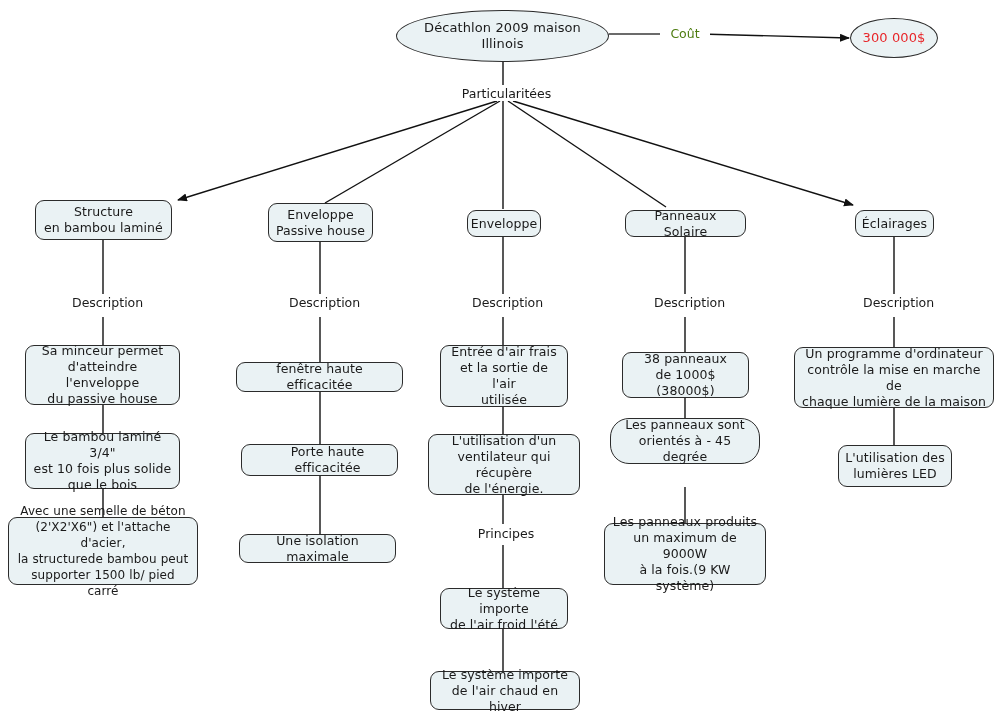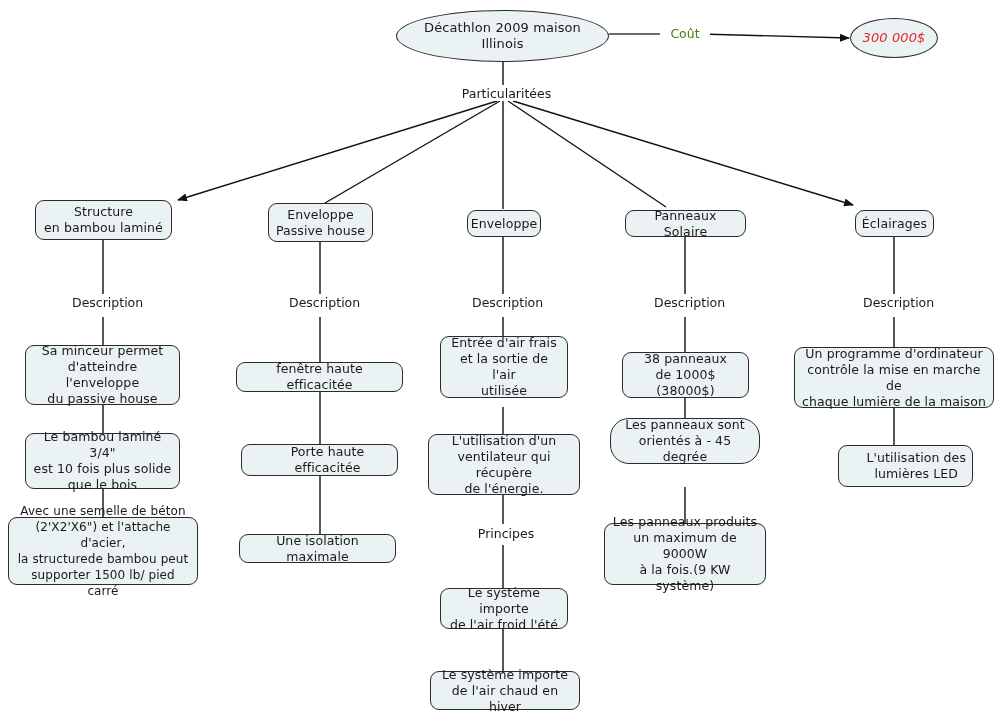--- a/index.html
+++ b/index.html
@@ -104,21 +104,21 @@
   </svg>
 
   <div class="node ellipse root" style="left:396px;top:10px;width:213px;height:52px;">
     <span>Décathlon 2009 maison Illinois</span>
   </div>
 
   <div class="link-label red" style="left:660px;top:26px;width:44px;">
     <span>Coût</span>
   </div>
 
-  <div class="node ellipse cost" style="left:850px;top:18px;width:88px;height:40px;font-style:italic;">
+  <div class="node ellipse cost" style="left:850px;top:18px;width:88px;height:40px;">
     <span>300 000$</span>
   </div>
 
   <div class="link-label plain" style="left:450px;top:86px;width:107px;">
     <span>Particularitées</span>
   </div>
 
   <div class="node" style="left:35px;top:200px;width:137px;height:40px;">
     <span>Structure
 en bambou laminé</span>
@@ -159,21 +159,21 @@
   <div class="node" style="left:239px;top:534px;width:157px;height:29px;">
     <span>Une isolation maximale</span>
   </div>
 
   <div class="node" style="left:467px;top:210px;width:74px;height:27px;">
     <span>Enveloppe</span>
   </div>
   <div class="link-label plain" style="left:469px;top:295px;width:70px;">
     <span>Description</span>
   </div>
-  <div class="node" style="left:440px;top:336px;width:128px;height:62px;">
+  <div class="node" style="left:440px;top:345px;width:128px;height:62px;">
     <span>Entrée d'air frais
 et la sortie de l'air
 utilisée</span>
   </div>
   <div class="node" style="left:428px;top:434px;width:152px;height:61px;">
     <span>L'utilisation d'un
 ventilateur qui récupère
 de l'énergie.</span>
   </div>
   <div class="link-label plain" style="left:473px;top:526px;width:60px;text-align:center;">
@@ -212,18 +212,18 @@
     <span>Éclairages</span>
   </div>
   <div class="link-label plain" style="left:860px;top:295px;width:70px;">
     <span>Description</span>
   </div>
   <div class="node" style="left:794px;top:347px;width:200px;height:61px;">
     <span>Un programme d'ordinateur
 contrôle la mise en marche de
 chaque lumière de la maison</span>
   </div>
-  <div class="node" style="left:838px;top:445px;width:135px;height:42px;justify-content:flex-end;">
+  <div class="node" style="left:838px;top:445px;width:114px;height:42px;">
     <span>L'utilisation des
 lumières LED</span>
   </div>
 
 </div>
 
 </body></html>

